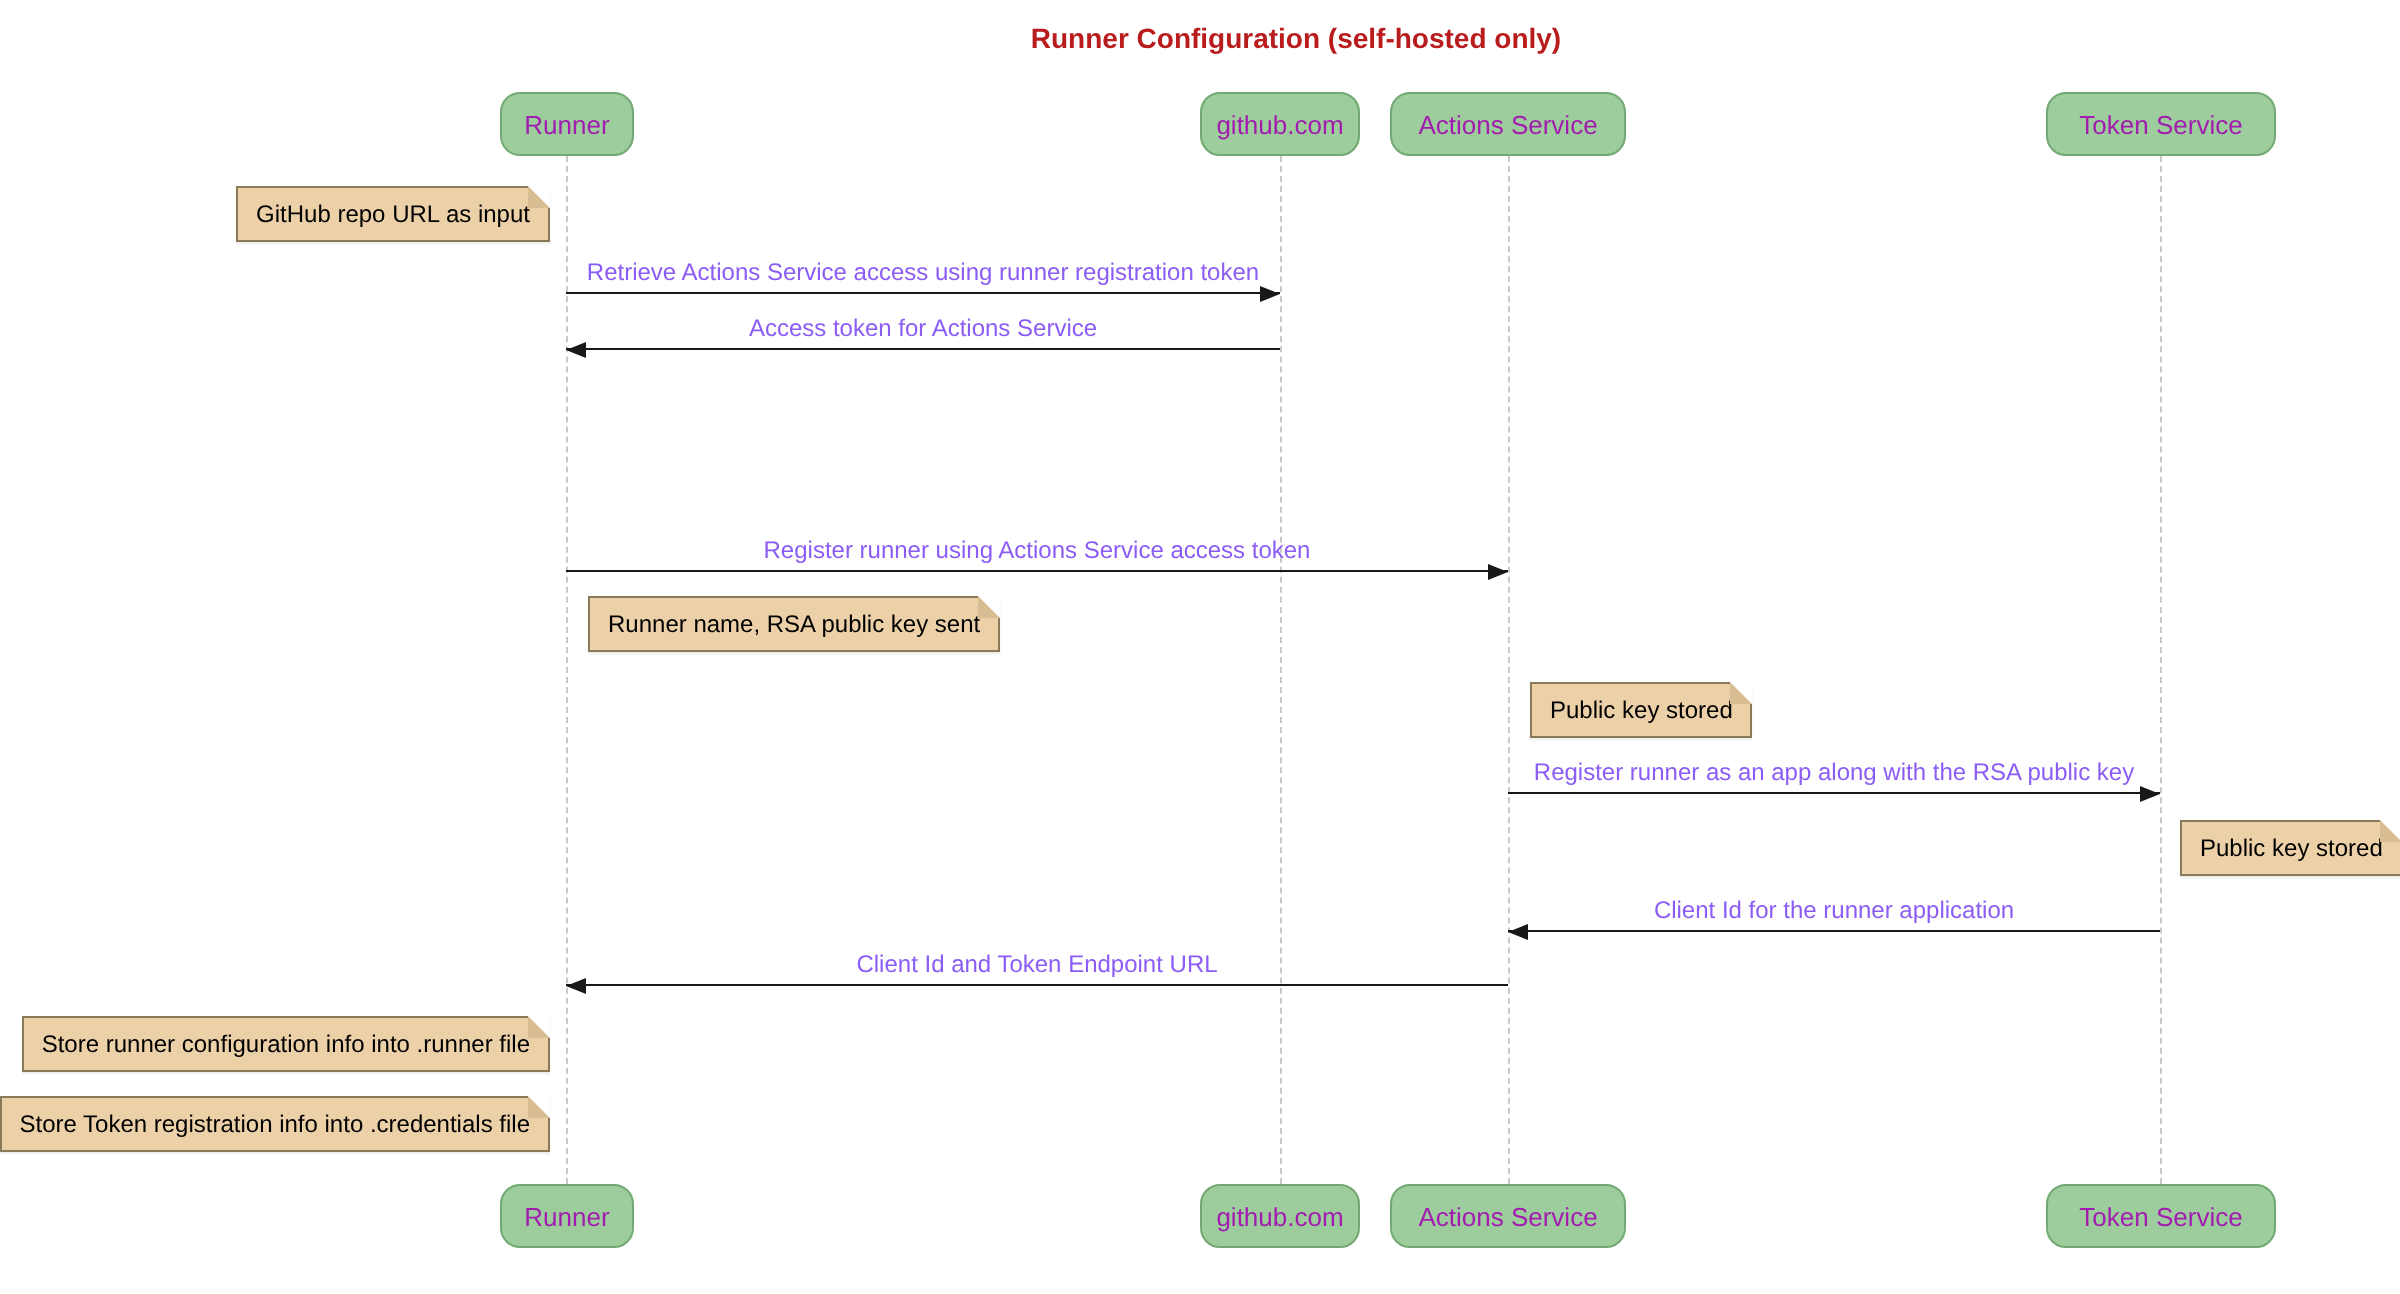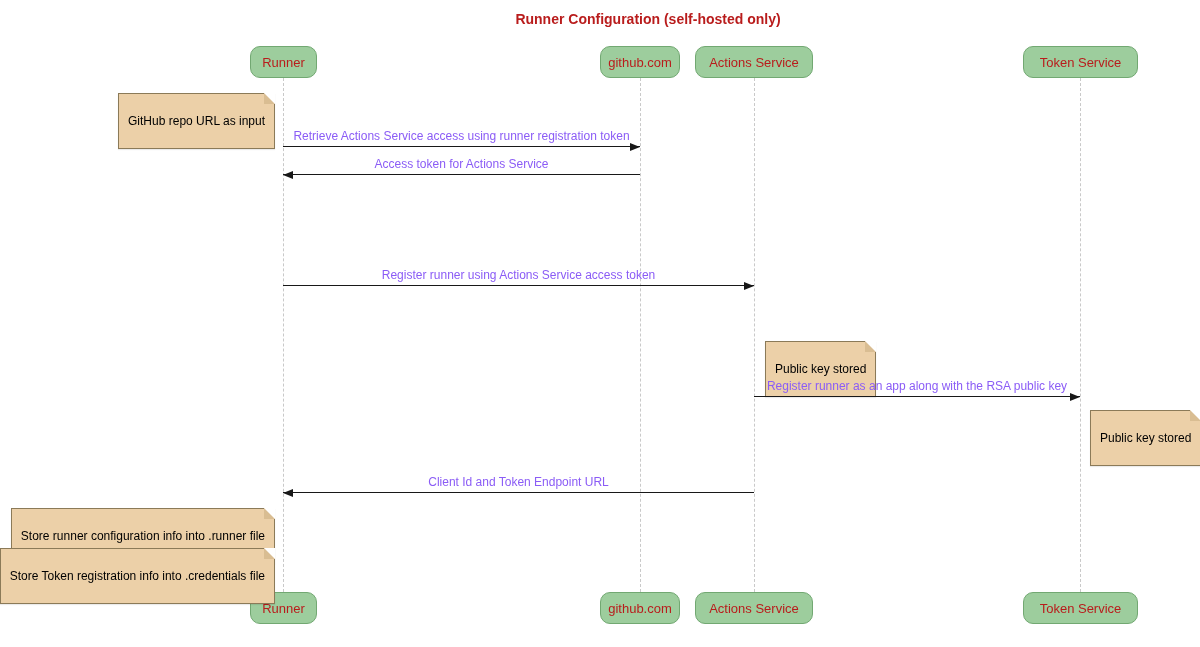--- a/index.html
+++ b/index.html
@@ -15,32 +15,32 @@
     position:absolute;top:11px;left:0;width:1200px;
     text-align:center;font-size:14px;font-weight:bold;color:#b91c1c;margin-left:48px;
   }
   .participant{
     position:absolute;height:32px;
     background:var(--p-fill,#9dcd9d);
     border:1px solid var(--p-border,#72a872);
     border-radius:10px;
     box-sizing:border-box;
     display:flex;align-items:center;justify-content:center;
-    font-size:13px;color:#b91c1c;
+    font-size:13px;color:#a21caf;
   }
   .lifeline{
     position:absolute;top:78px;height:514px;width:0;
     border-left:1px dashed var(--lifeline,#c9c9c9);
   }
   .note{
     position:absolute;
     background:var(--n-fill,#ecd0a8);
     border:1px solid var(--n-border,#8b7a58);
     box-sizing:border-box;
-    padding:20px 9px;
+    padding:6px 9px;
     font-size:12px;line-height:14px;color:#000;
     white-space:nowrap;
     box-shadow:0 1px 1px rgba(0,0,0,0.08);
   }
   .note::before{
     content:"";position:absolute;top:-1px;right:-1px;
     width:0;height:0;border-style:solid;
     border-width:0 11px 11px 0;
     border-color:#ffffff #ffffff var(--n-fold,#d9bd92) var(--n-fold,#d9bd92);
   }
@@ -83,20 +83,21 @@
   <div class="participant" style="left:600px;top:46px;width:80px">github.com</div>
   <div class="participant" style="left:695px;top:46px;width:118px">Actions Service</div>
   <div class="participant" style="left:1023px;top:46px;width:115px">Token Service</div>
 
   <div class="participant" style="left:250px;top:592px;width:67px">Runner</div>
   <div class="participant" style="left:600px;top:592px;width:80px">github.com</div>
   <div class="participant" style="left:695px;top:592px;width:118px">Actions Service</div>
   <div class="participant" style="left:1023px;top:592px;width:115px">Token Service</div>
 
   <div class="note" style="right:925px;top:93px">GitHub repo URL as input</div>
+  <div class="note" style="left:294px;top:298px">Runner name, RSA public key sent</div>
   <div class="note" style="left:765px;top:341px">Public key stored</div>
   <div class="note" style="left:1090px;top:410px">Public key stored</div>
   <div class="note" style="right:925px;top:508px">Store runner configuration info into .runner file</div>
   <div class="note" style="right:925px;top:548px">Store Token registration info into .credentials file</div>
 
   <div class="msg" style="left:283px;top:130px;width:357px">
     <div class="msg-label">Retrieve Actions Service access using runner registration token</div>
     <div class="msg-line"></div>
     <div class="arrowhead right"></div>
   </div>
@@ -112,20 +113,25 @@
     <div class="msg-line"></div>
     <div class="arrowhead right"></div>
   </div>
 
   <div class="msg" style="left:754px;top:380px;width:326px">
     <div class="msg-label">Register runner as an app along with the RSA public key</div>
     <div class="msg-line"></div>
     <div class="arrowhead right"></div>
   </div>
 
+  <div class="msg" style="left:754px;top:449px;width:326px">
+    <div class="msg-label">Client Id for the runner application</div>
+    <div class="msg-line"></div>
+    <div class="arrowhead left"></div>
+  </div>
 
   <div class="msg" style="left:283px;top:476px;width:471px">
     <div class="msg-label">Client Id and Token Endpoint URL</div>
     <div class="msg-line"></div>
     <div class="arrowhead left"></div>
   </div>
 
 </div>
 
 </body></html>

